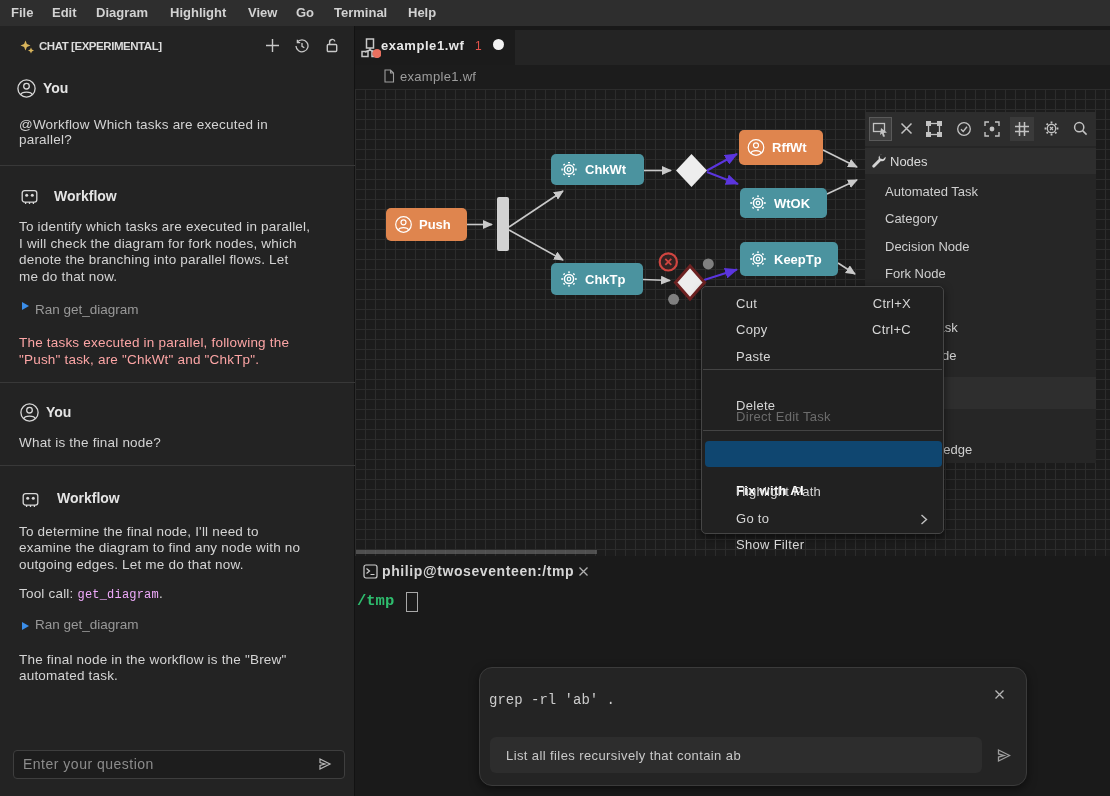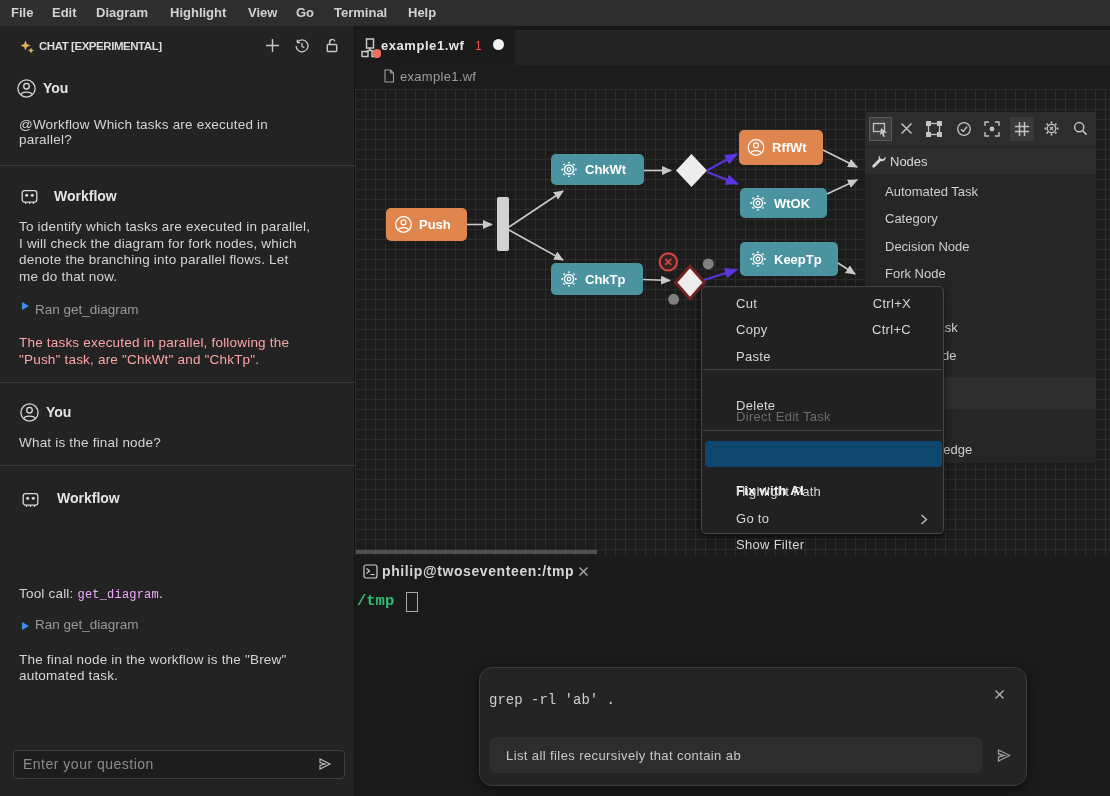--- a/index.html
+++ b/index.html
@@ -74,20 +74,21 @@
     <div class="abs" style="left:19px;top:409px;font-size:13.5px;letter-spacing:0.2px;color:#d4d4d4;">What is the final node?</div>
     <div class="abs" style="left:0;top:439px;width:355px;height:1px;background:#383838;"></div>
 
     <svg class="abs" style="left:21px;top:464px;" width="19" height="19" viewBox="0 0 19 19" stroke="#d8d8d8" stroke-width="1.3" fill="none">
       <rect x="2.2" y="3.6" width="14.6" height="11.5" rx="2.4"></rect>
       <circle cx="6.7" cy="8.2" r="1.5" fill="#d8d8d8" stroke="none"></circle>
       <circle cx="12.3" cy="8.2" r="1.5" fill="#d8d8d8" stroke="none"></circle>
       <path d="M5.6 15.1 v2 M9.5 15.1 v2 M13.4 15.1 v2"></path>
     </svg>
     <div class="abs" style="left:57px;top:464px;font-size:14px;font-weight:bold;color:#e4e4e4;">Workflow</div>
+    <div class="abs" style="left:19px;top:498px;font-size:13.5px;letter-spacing:0.2px;line-height:16.4px;color:#d4d4d4;">To determine the final node, I'll need to<br>examine the diagram to find any node with no<br>outgoing edges. Let me do that now.</div>
     <div class="abs" style="left:19px;top:560px;font-size:13.5px;letter-spacing:0.2px;color:#d4d4d4;">Tool call: <span style="font-family:'Liberation Mono',monospace;color:#f0abfc;font-size:12px;">get_diagram</span>.</div>
     <div class="abs" style="left:22px;top:596px;width:0;height:0;border-left:7px solid #3b8eea;border-top:4.5px solid transparent;border-bottom:4.5px solid transparent;"></div>
     <div class="abs" style="left:35px;top:591px;font-size:13.5px;color:#999999;">Ran get_diagram</div>
     <div class="abs" style="left:19px;top:626px;font-size:13.5px;letter-spacing:0.2px;line-height:16.4px;color:#d4d4d4;">The final node in the workflow is the "Brew"<br>automated task.</div>
 
     <div class="abs" style="left:13px;top:724px;width:332px;height:29px;border:1px solid #3e3e3e;border-radius:4px;background:#1d1d1d;box-sizing:border-box;"></div>
     <div class="abs" style="left:23px;top:730px;font-size:14px;letter-spacing:0.5px;color:#8c8c8c;">Enter your question</div>
     <svg class="abs" style="left:316px;top:730px;" width="16" height="16" viewBox="0 0 16 16" stroke="#b9b9b9" stroke-width="1.2" fill="none">
       <path d="M4 3 L14 8 L4 13 L4 9.5 L9 8 L4 6.5 Z"></path>
     </svg>

